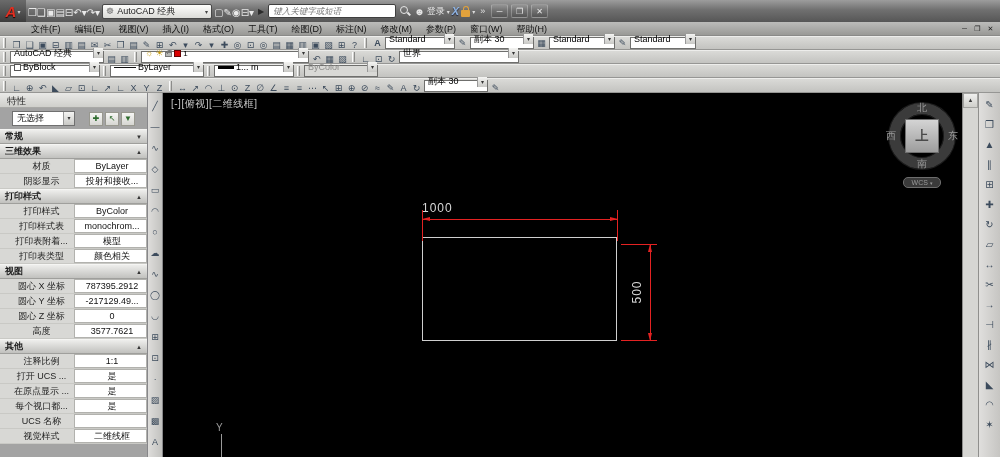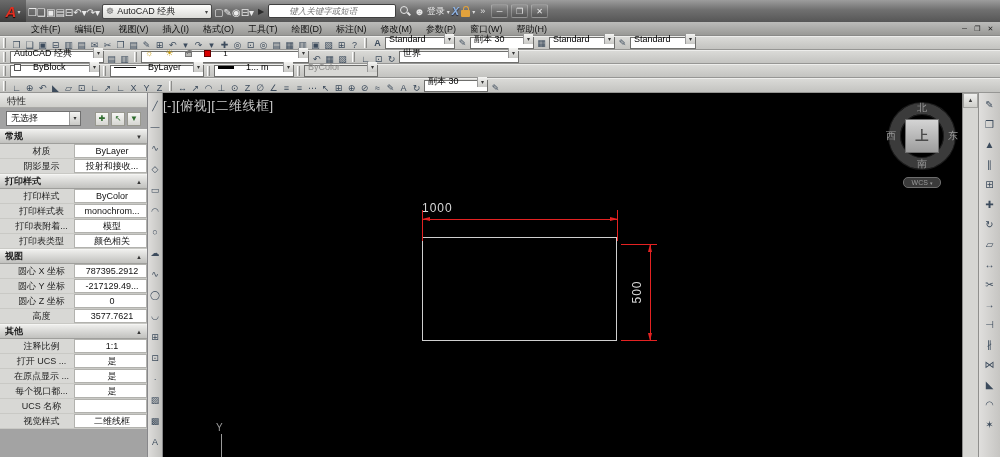--- a/index.html
+++ b/index.html
@@ -11,21 +11,21 @@
   .titlebar{height:22px;background:linear-gradient(#9d9d9d,#707070 45%,#565656);display:flex;align-items:center;gap:2px;padding:0 3px 0 0;flex:0 0 22px;}
   .logo{width:26px;height:22px;background:linear-gradient(#6b6b6b,#3c3c3c);display:flex;align-items:center;justify-content:center;gap:1px;}
   .logo b{color:#e03022;font-size:15px;font-style:italic;text-shadow:0 1px 1px #200;}
   .logo i{color:#ccc;font-size:6px;font-style:normal;}
   .qat-icon{width:15px;height:16px;font-size:10px;line-height:16px;text-align:center;color:#e9e9e9;}
   .ws-combo{height:15px;background:linear-gradient(#fdfdfc,#dcdcd8);border:1px solid #484848;border-radius:2px;display:flex;align-items:center;font-size:9px;padding:0 3px;gap:3px;color:#222;min-width:110px;}
   .ws-combo .gear{color:#777;font-size:9px;}
   .caret{font-size:6px;color:#444;margin-left:auto;}
   .doc-title{flex:1;text-align:center;color:#ededed;font-size:9.5px;white-space:nowrap;overflow:hidden;text-shadow:0 1px 1px #333;}
   .play{color:#2b2b2b;font-size:8px;margin:0 2px;}
-  .search-box{width:128px;height:14px;background:#fff;border:1px solid #3f3f3f;border-radius:2px;font-size:8.5px;font-style:italic;color:#8a8a8a;padding:0 20px;outline:none;}
+  .search-box{width:128px;height:14px;background:#fff;border:1px solid #3f3f3f;border-radius:2px;font-size:8.5px;font-style:italic;color:#8a8a8a;padding:0 4px;outline:none;}
   .mag{position:relative;width:14px;height:14px;}
   .mag::before{content:"";position:absolute;left:2px;top:2px;width:6px;height:6px;border:1.5px solid #e6e6e6;border-radius:50%;}
   .mag::after{content:"";position:absolute;left:9px;top:9px;width:4px;height:1.5px;background:#e6e6e6;transform:rotate(45deg);}
   .avatar{color:#e3e3e3;font-size:10px;}
   .signin{color:#ececec;font-size:9px;}
   .x-icon{color:#8fb4e3;font-weight:bold;font-style:italic;font-size:11px;text-shadow:0 1px 1px #223;}
   .lock{position:relative;width:9px;height:7px;background:#e2a23c;border-radius:1px;margin-top:4px;}
   .lock::before{content:"";position:absolute;top:-4px;left:1.5px;width:4px;height:4px;border:1.5px solid #e2a23c;border-bottom:none;border-radius:3px 3px 0 0;}
   .chev{color:#ddd;font-size:6px;}
   .dblchev{color:#e0e0e0;font-size:9px;margin:0 3px;}
@@ -35,57 +35,57 @@
   .menubar{height:14px;flex:0 0 14px;background:linear-gradient(#bcbcba,#999996);display:flex;align-items:center;padding-left:24px;font-size:9px;color:#101010;border-bottom:1px solid #8a8a88;}
   .menu-item{padding:0 7px;line-height:14px;white-space:nowrap;}
   .menu-win{margin-left:auto;display:flex;padding-right:3px;}
   .menu-winbtn{width:13px;text-align:center;font-size:7px;color:#222;}
 
   
   .trow{height:14px;flex:0 0 14px;background:linear-gradient(#dadad7,#c3c3c0);border-top:1px solid #ededeb;border-bottom:1px solid #969694;display:flex;align-items:center;gap:1px;padding:0 1px;white-space:nowrap;}
   .trow5{height:15px;flex:0 0 15px;}
   .grip{width:3px;height:10px;border-left:1px solid #fbfbfb;border-right:1px solid #8c8c8a;margin:0 3px 0 2px;}
   .ticon{display:inline-block;width:13px;height:13px;font-size:9px;line-height:13px;text-align:center;color:#3c4b5c;}
-  .combo{height:12px;background:#fff;border:1px solid #6f6f6d;display:flex;align-items:center;font-size:9px;padding:0 0 8px 3px;gap:12px;color:#000;}
+  .combo{height:12px;background:#fff;border:1px solid #6f6f6d;display:flex;align-items:center;font-size:9px;padding:0 0 8px 3px;gap:2px;color:#000;}
   .combo .cbtn{width:10px;height:10px;background:linear-gradient(#f4f4f2,#c9c9c6);border-left:1px solid #999;font-size:6px;line-height:10px;text-align:center;color:#333;margin-left:auto;}
   .combo.disabled{background:#d9d9d6;color:#8d8d8b;}
   .swatch{width:7px;height:7px;border:1px solid #555;background:#fff;}
   .ltline{width:22px;border-top:1px solid #111;}
   .lwline{width:16px;height:3px;background:#000;}
   .laypart{font-size:8px;}
   .bulb{color:#c49a10;font-size:9px;}
   .sun{color:#c49a10;font-size:9px;}
   .minilock{position:relative;width:7px;height:5px;background:#b7b7b4;border:1px solid #777;margin-top:3px;}
   .minilock::before{content:"";position:absolute;top:-3px;left:1px;width:3px;height:3px;border:1px solid #777;border-bottom:none;border-radius:2px 2px 0 0;}
   .redsq{width:7px;height:7px;background:#d80000;border:1px solid #600;}
 
   
   .main{flex:1;display:flex;min-height:0;}
 
   
   .palette{width:148px;flex:0 0 148px;background:#a3a3a3;border-right:1px solid #87878a;display:flex;flex-direction:column;overflow:hidden;font-size:9px;}
   .pal-header{height:15px;flex:0 0 15px;line-height:15px;padding-left:7px;color:#1d1d1d;font-size:9.5px;background:linear-gradient(#e9e9e7,#cfcfcb);border-bottom:1px solid #a9a9a6;}
-  .pal-combo-row{height:21px;flex:0 0 21px;display:flex;align-items:center;padding:0 6px;gap:14px;}
+  .pal-combo-row{height:21px;flex:0 0 21px;display:flex;align-items:center;padding:0 12px;gap:14px;}
   .pal-select{flex:1;height:15px;background:#fff;border:1px solid #707070;font-size:9px;display:flex;align-items:center;padding-left:4px;color:#111;}
   .pal-select .cbtn{width:11px;height:13px;background:linear-gradient(#f4f4f2,#c9c9c6);border-left:1px solid #999;font-size:6px;line-height:13px;text-align:center;margin-left:auto;color:#333;}
   .pal-btn{width:14px;height:14px;border:1px solid #98988f;background:linear-gradient(#f6f6f4,#d6d6d2);font-size:8px;text-align:center;line-height:12px;color:#2d6b2d;}
   .pal-sections{flex:1;overflow:hidden;}
   .pal-sec{height:15px;background:linear-gradient(#eeeeec,#c1c1be);border-top:1px solid #f5f5f3;border-bottom:1px solid #9f9f9c;display:flex;align-items:center;padding:0 5px;font-weight:bold;color:#1c1c1c;}
   .pal-sec .arrow{margin-left:auto;font-size:6px;color:#333;font-weight:normal;}
   .pal-row{height:15px;display:flex;border-bottom:1px solid #c9c9c5;background:#d8d8d5;text-align:center;}
   .pal-k{width:74px;flex:0 0 74px;padding-left:9px;line-height:14px;color:#1e1e1e;overflow:hidden;white-space:nowrap;}
   .pal-v{flex:1;background:#fff;line-height:13px;padding-left:3px;border:1px solid #b2b2ae;overflow:hidden;white-space:nowrap;color:#111;}
 
   
   .drawbar{width:15px;flex:0 0 15px;background:linear-gradient(90deg,#dedddb,#c2c2bf);border-right:1px solid #88888a;display:flex;flex-direction:column;align-items:center;padding-top:3px;}
   .vicon{width:13px;height:21px;font-size:9px;line-height:21px;text-align:center;color:#3c4b5c;}
 
   
   .canvas{flex:1;position:relative;background:#000;overflow:hidden;}
-  .viewport-label{position:absolute;left:0;top:4px;color:#c9c9c9;font-size:13px;letter-spacing:.5px;}
+  .viewport-label{position:absolute;left:8px;top:4px;color:#c9c9c9;font-size:10px;letter-spacing:.5px;}
   .rect{position:absolute;left:259px;top:144px;width:195px;height:104px;border:1px solid #cfcfcf;}
   .dimline-h{position:absolute;left:259px;top:126px;width:196px;border-top:1px solid #e42222;}
   .ext-l{position:absolute;left:259px;top:117px;height:31px;border-left:1px solid #e42222;}
   .ext-r{position:absolute;left:454px;top:117px;height:31px;border-left:1px solid #e42222;}
   .dimtext-h{position:absolute;left:259px;top:108px;width:196px;text-align:left;color:#d8d8d8;font-size:12px;letter-spacing:1px;}
   .arr{position:absolute;width:0;height:0;border-style:solid;}
   .arr-left{left:259px;top:124px;border-width:2.5px 8px 2.5px 0;border-color:transparent #e42222 transparent transparent;}
   .arr-right{left:447px;top:124px;border-width:2.5px 0 2.5px 8px;border-color:transparent transparent transparent #e42222;}
   .ext-t{position:absolute;left:458px;top:151px;width:36px;border-top:1px solid #e42222;}
   .ext-b{position:absolute;left:458px;top:247px;width:36px;border-top:1px solid #e42222;}
@@ -271,20 +271,24 @@
             <span class="pal-btn">✚</span>
             <span class="pal-btn">↖</span>
             <span class="pal-btn">▼</span>
           </span>
       </div>
       <div class="pal-sections" id="pal-sections">
           <div class="pal-sec">
             <span>常规</span>
             <span class="arrow">▼</span>
           </div>
+          <div class="pal-sec">
+            <span>三维效果</span>
+            <span class="arrow">▲</span>
+          </div>
           <div class="pal-row">
             <div class="pal-k">材质</div>
             <div class="pal-v">ByLayer</div>
           </div>
           <div class="pal-row">
             <div class="pal-k">阴影显示</div>
             <div class="pal-v">投射和接收...</div>
           </div>
           <div class="pal-sec">
             <span>打印样式</span>

